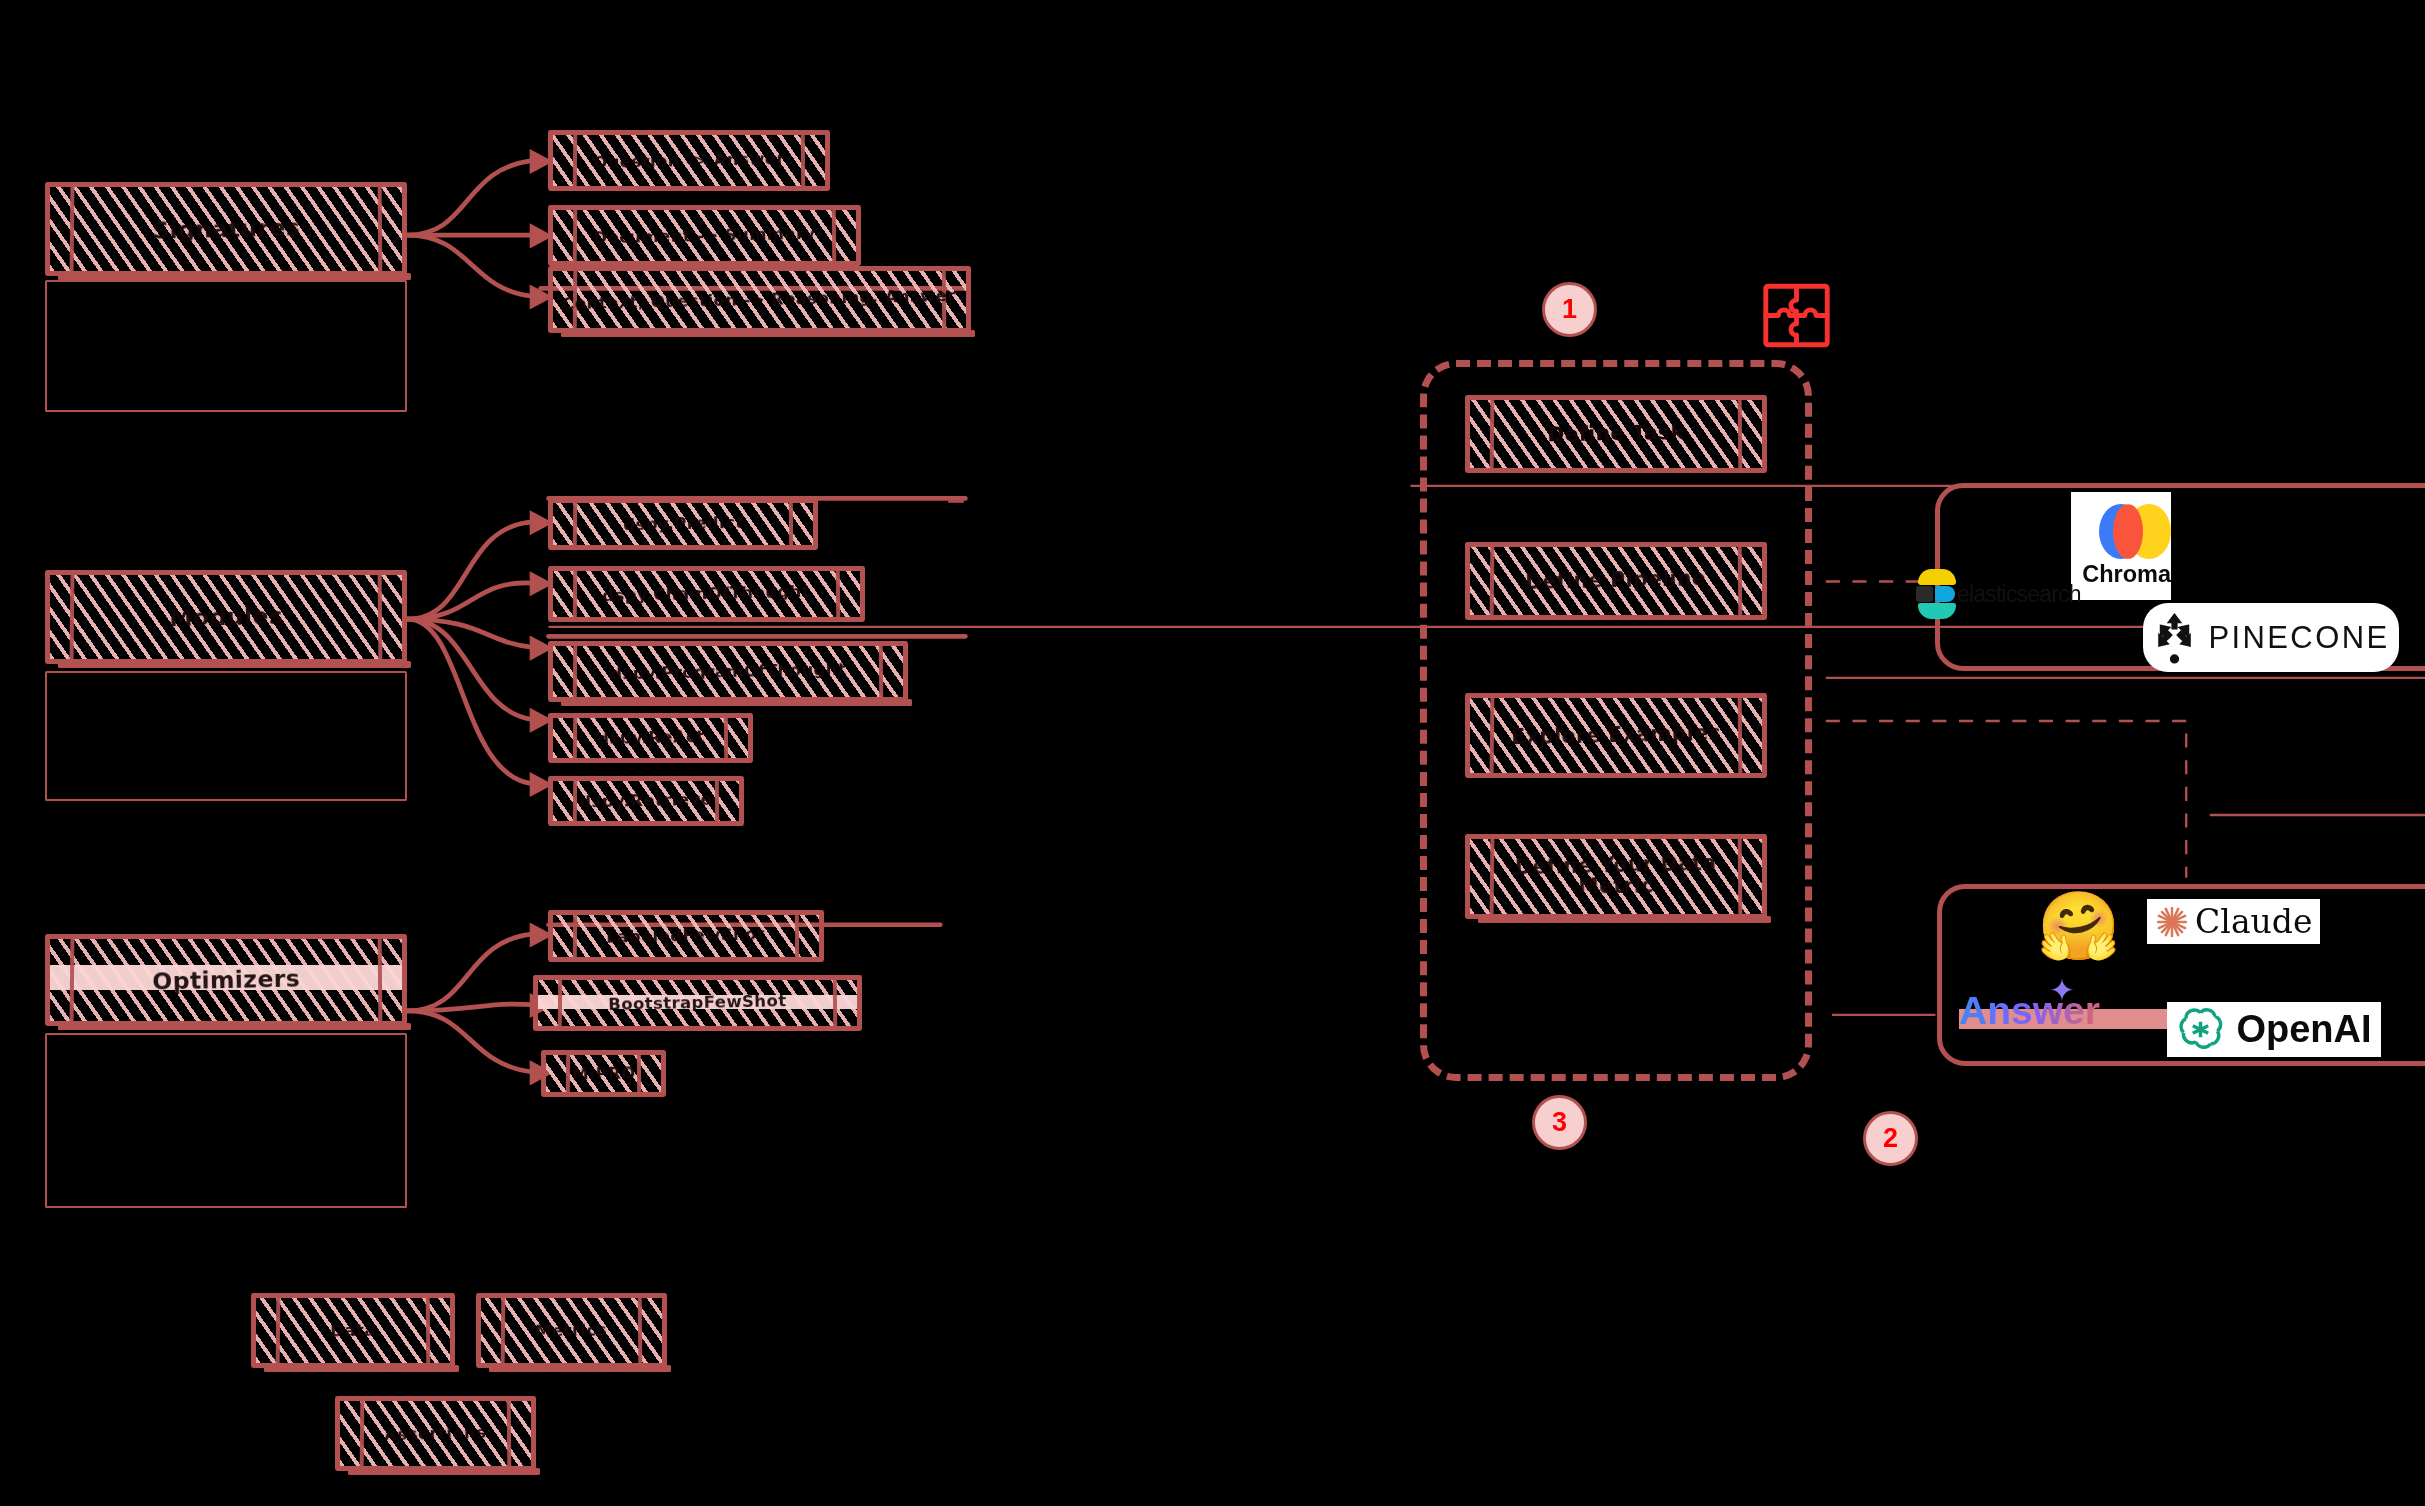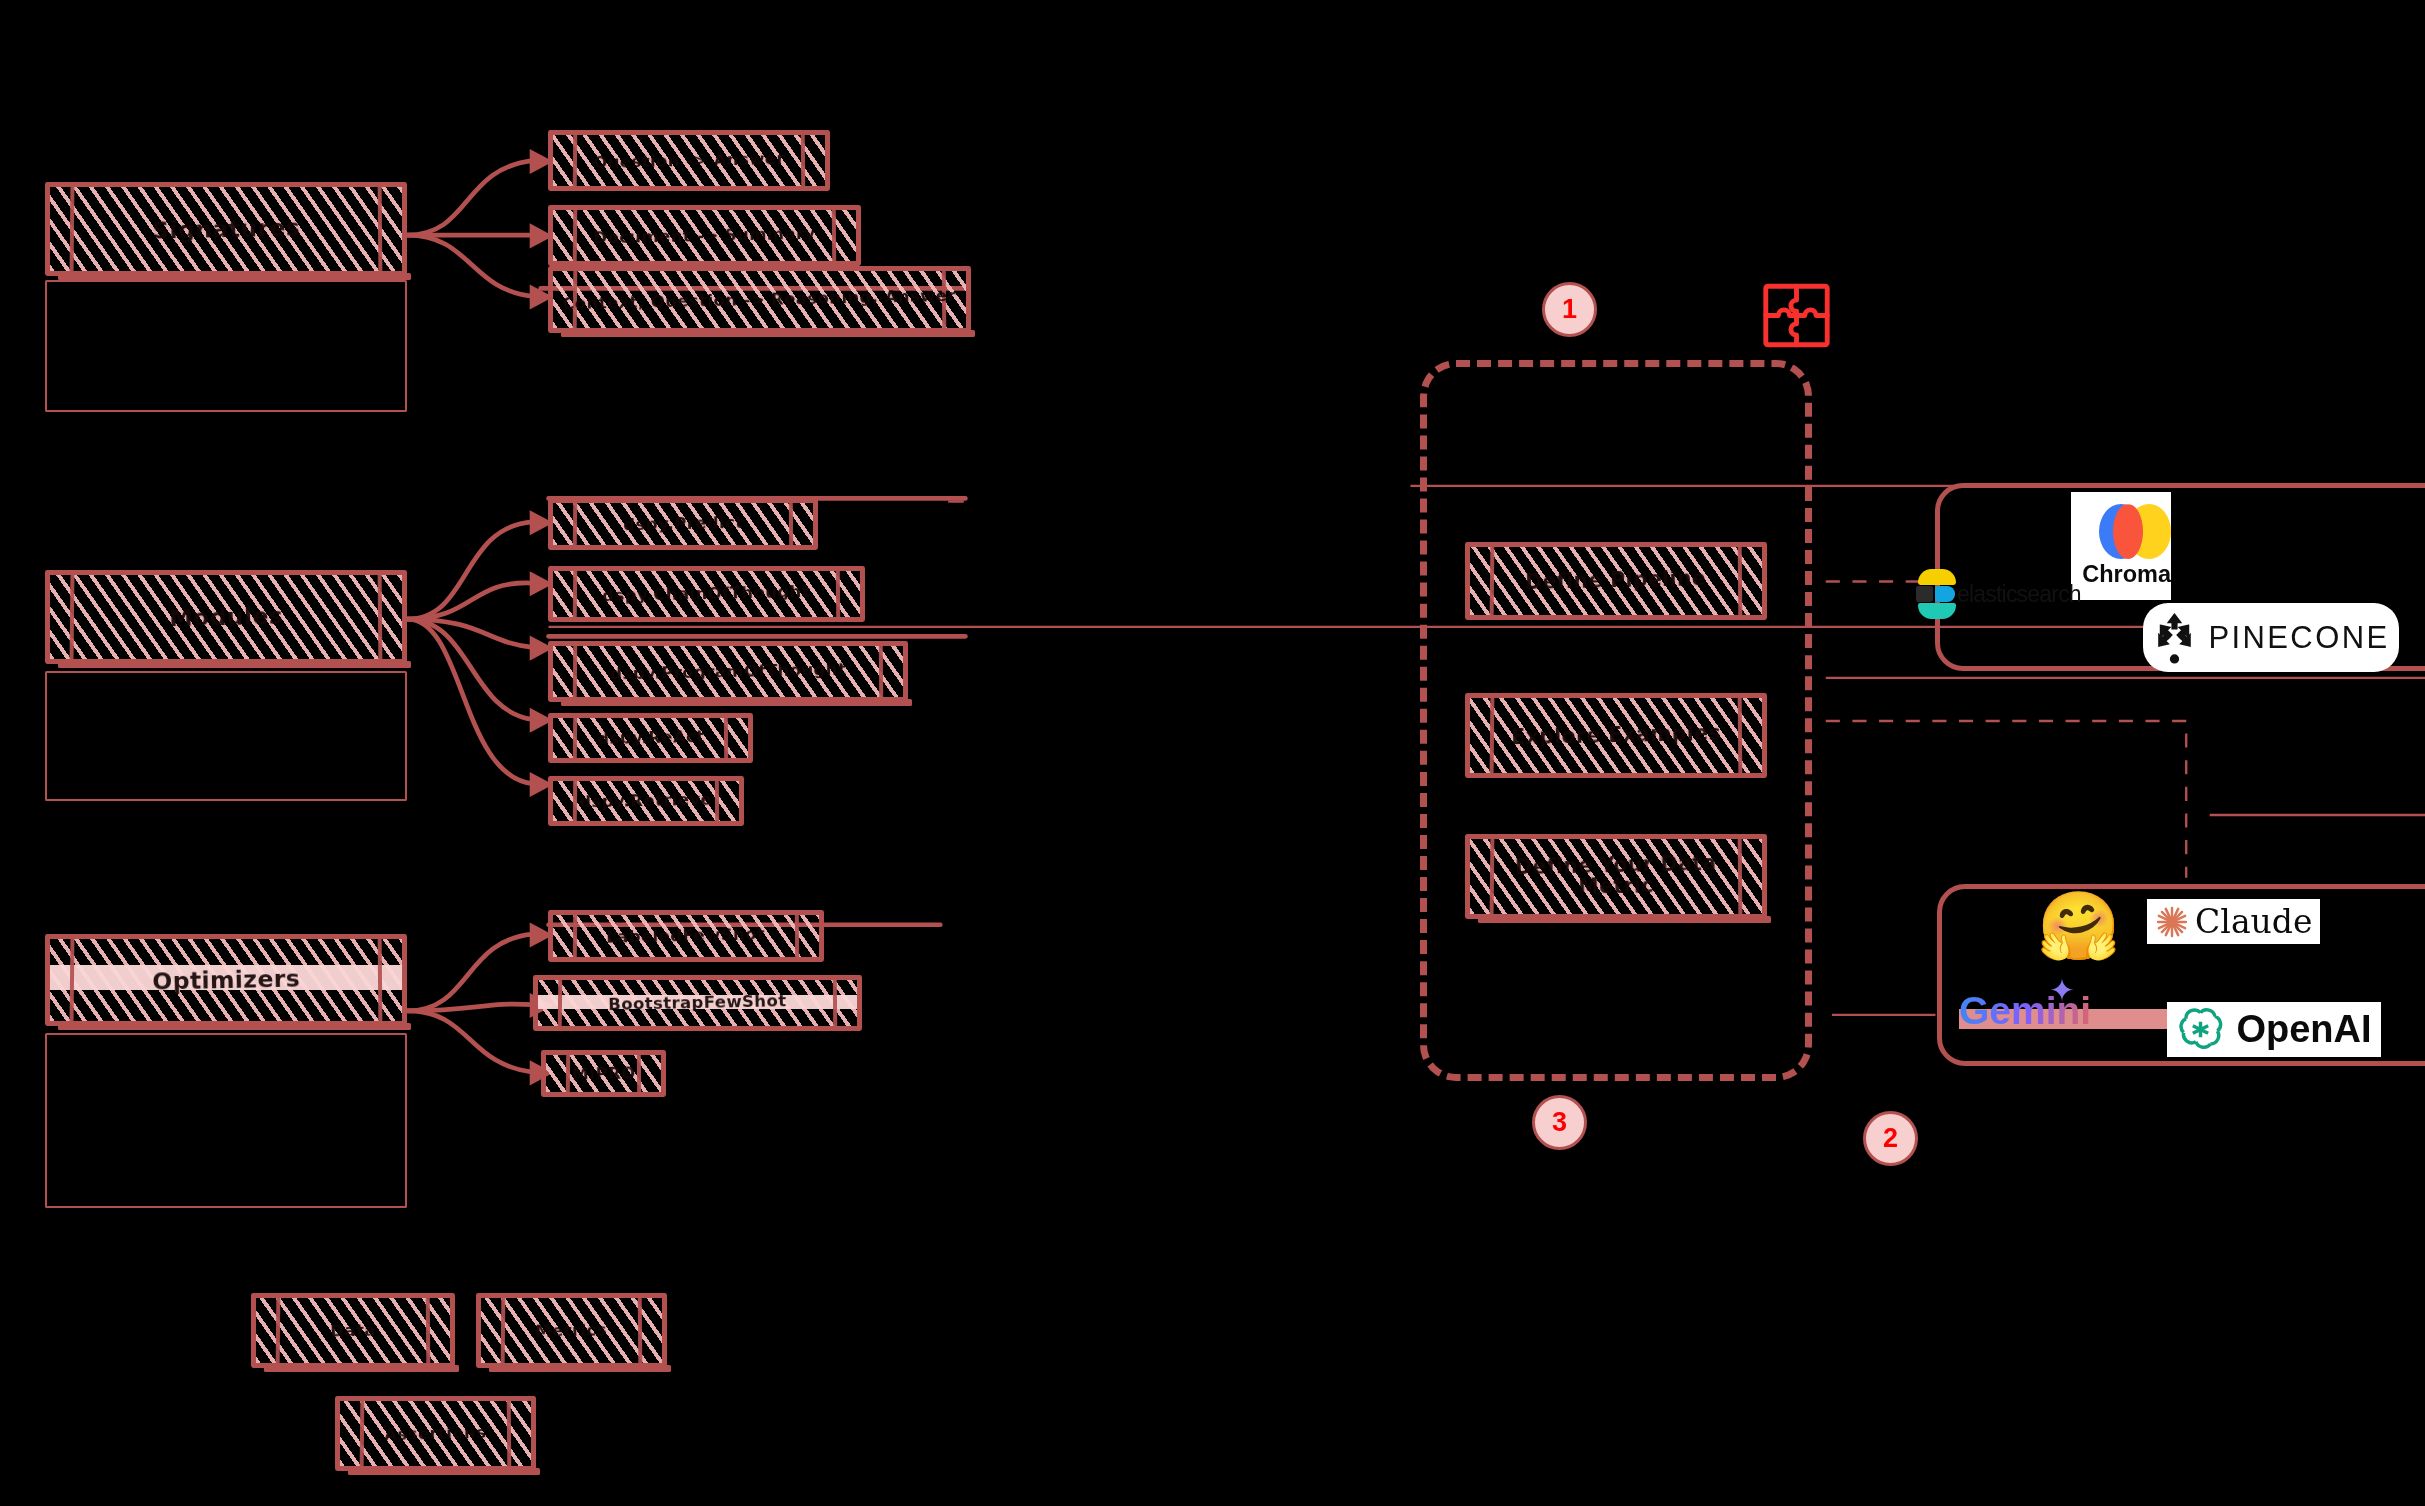--- a/index.html
+++ b/index.html
@@ -217,20 +217,23 @@
     <span class="shadow"></span>
     <span class="lbl">Metrics</span>
   </div>
   <div class="node child" style="left:335px;top:1396px;width:201px;height:75px;">
     <span class="shadow"></span>
     <span class="lbl">Assertions</span>
   </div>
 
   <div class="pipeline" style="left:1420px;top:360px;width:392px;height:721px;"></div>
 
+  <div class="node legible" style="left:1465px;top:395px;width:302px;height:78px;font-size:20.4px;">
+    <span class="lbl">Define Task</span>
+  </div>
   <div class="node" style="left:1465px;top:542px;width:302px;height:78px;font-size:20.4px;">
     <span class="lbl">Define Pipeline</span>
   </div>
   <div class="node" style="left:1465px;top:693px;width:302px;height:85px;font-size:20.4px;">
     <span class="lbl">Explore Examples</span>
   </div>
   <div class="node" style="left:1465px;top:834px;width:302px;height:85px;font-size:20.4px;">
     <span class="shadow"></span>
     <span class="lbl">Define Your Data Metric</span>
   </div>
@@ -310,21 +313,21 @@
         <line x1="5" y1="14" x2="39" y2="30"></line>
           <line x1="5" y1="30" x2="39" y2="14"></line>
       </g>
     </svg>
     <span class="claude-name">Claude</span>
   </div>
 
   <div class="gem-bar" style="left:1959px;top:1009px;width:235px;"></div>
   <span class="spark" style="left:2049px;top:972px;">✦</span>
   <div class="gemini" style="left:1959px;top:989px;">
-    <span>Gemini</span>
+    <span>Answer</span>
   </div>
 
   <div class="openai-wrap" style="left:2167px;top:986px;">
     <svg width="49" height="49" viewBox="0 0 64 64">
       <g fill="none" stroke="#10a37f" stroke-width="4.5" stroke-linejoin="round">
         <path d="M32 10 a11 11 0 0 1 19 5 M51 15 a11 11 0 0 1 3 19 M54 34 a11 11 0 0 1-9 17
                  M45 51 a11 11 0 0 1-19-3 M26 48 a11 11 0 0 1-16-12 M10 36 a11 11 0 0 1 3-18
                  M13 18 a11 11 0 0 1 19-8"></path>
         <path d="M32 22 v20 M22 27 l20 10 M42 27 l-20 10"></path>
       </g>

